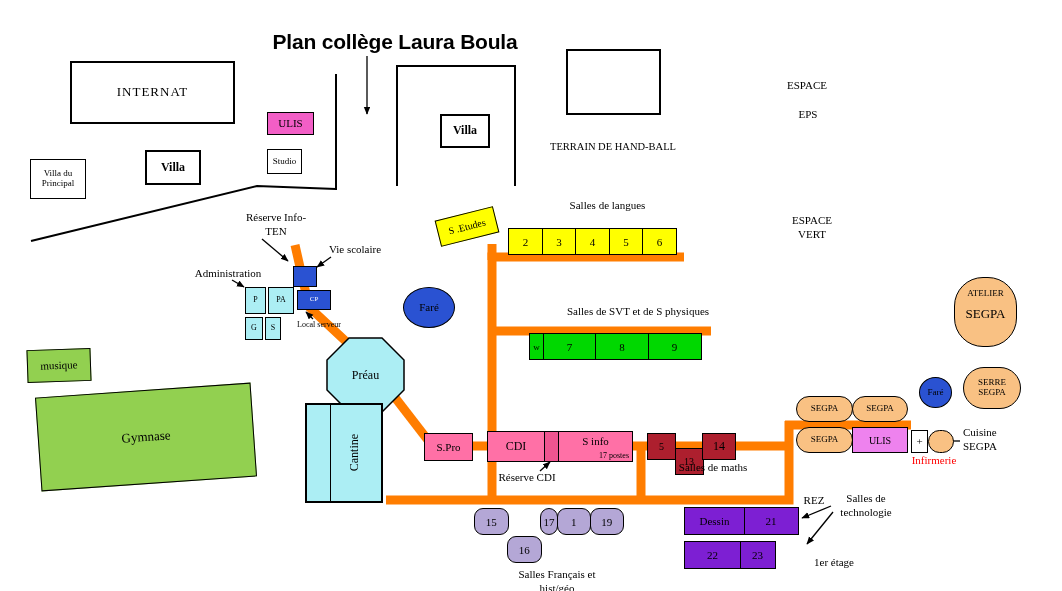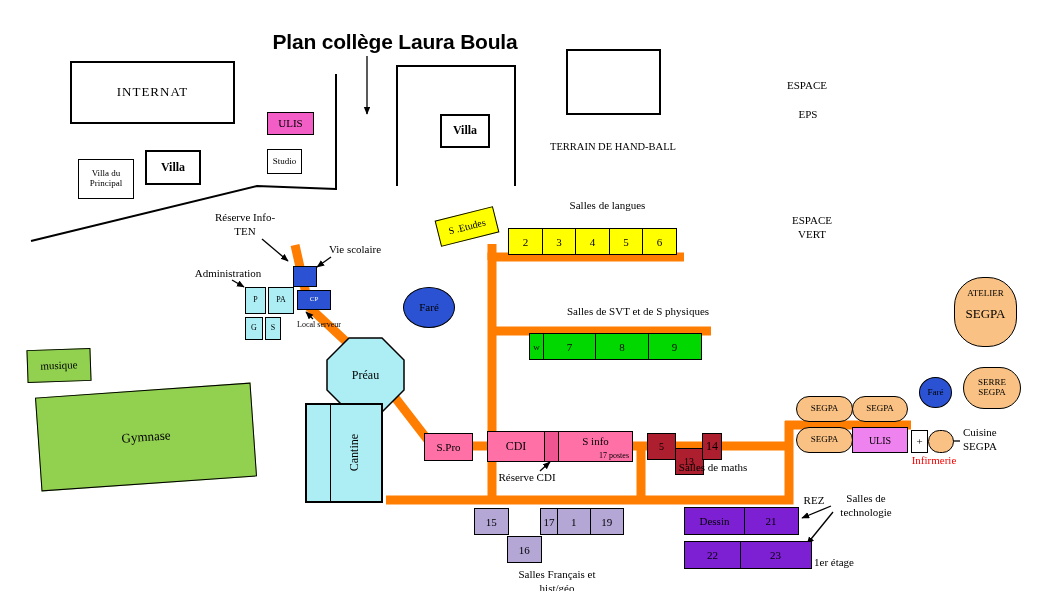--- a/index.html
+++ b/index.html
@@ -23,21 +23,21 @@
   .yellow{background:var(--c-yellow,#ffff00);}
   .roomgreen{background:var(--c-room_green,#00d800);}
   .fieldgreen{background:var(--c-field_green,#92d050);}
   .cyan{background:var(--c-cyan,#aceef4);}
   .blue{background:var(--c-blue,#2a52d2);}
   .pink{background:var(--c-pink,#ff70a6);}
   .pinkdark{background:var(--c-pink_dark,#ef5590);}
   .magenta{background:var(--c-magenta,#f25ec6);}
   .orchid{background:var(--c-orchid,#ee82ee);}
   .maroon{background:var(--c-maroon,#ad1f2e);}
-  .lav{background:var(--c-lavender,#b4a7d6);}
+  .lav{background:var(--c-lavender,#b4a7d6);border-radius:9px;}
   .vio{background:var(--c-violet,#7d1fd3);}
   .peach{background:var(--c-peach,#f9c183);border-radius:29px;}
   .red{color:var(--c-alert_red,#ff0000);}
   .g-orange{stroke:var(--c-path,#ff7d00);}
 </style>
 </head>
 <body>
 
 <div class="map">
 
@@ -73,33 +73,33 @@
       <line x1="540" y1="471" x2="550" y2="462" marker-end="url(#ah)"></line>
       <line x1="831" y1="506" x2="802" y2="518" marker-end="url(#ah)"></line>
       <line x1="833" y1="512" x2="807" y2="544" marker-end="url(#ah)"></line>
       <line x1="960" y1="441" x2="952" y2="441"></line>
     </g>
   </svg>
 
   <div class="title" style="left:250px; top:30px; width:290px;">Plan collège Laura Boula</div>
 
   <div class="bx b2" style="left:70px; top:61px; width:165px; height:63px; font-size:13px; letter-spacing:1px;">INTERNAT</div>
-  <div class="bx b1" style="left:30px; top:159px; width:56px; height:40px; font-size:9px;margin-left:48px;">Villa du Principal</div>
+  <div class="bx b1" style="left:30px; top:159px; width:56px; height:40px; font-size:9px;">Villa du Principal</div>
   <div class="bx b2" style="left:145px; top:150px; width:56px; height:35px; font-size:12px; font-weight:bold;">Villa</div>
   <div class="bx magenta" style="left:267px; top:112px; width:47px; height:23px; font-size:11px;">ULIS</div>
   <div class="bx b1" style="left:267px; top:149px; width:35px; height:25px; font-size:9px;">Studio</div>
   <div class="bx b2" style="left:440px; top:114px; width:50px; height:34px; font-size:12px; font-weight:bold;">Villa</div>
 
   <div class="bx b2" style="left:566px; top:49px; width:95px; height:66px;"></div>
   <div class="lbl" style="left:543px; top:140px; width:140px; font-size:10.5px;">TERRAIN DE HAND-BALL</div>
   <div class="lbl" style="left:776px; top:79px; width:62px;">ESPACE</div>
   <div class="lbl" style="left:791px; top:108px; width:34px;">EPS</div>
   <div class="lbl" style="left:779px; top:214px; width:66px;">ESPACE VERT</div>
 
-  <div class="lbl" style="left:214px; top:211px; width:62px;">Réserve Info-TEN</div>
+  <div class="lbl" style="left:245px; top:211px; width:62px;">Réserve Info-TEN</div>
   <div class="lbl" style="left:314px; top:243px; width:82px;">Vie scolaire</div>
   <div class="lbl" style="left:182px; top:267px; width:92px;">Administration</div>
   <div class="bx cyan" style="left:245px; top:287px; width:21px; height:27px; font-size:8px;">P</div>
   <div class="bx cyan" style="left:268px; top:287px; width:26px; height:27px; font-size:8px;">PA</div>
   <div class="bx cyan" style="left:245px; top:317px; width:18px; height:23px; font-size:8px;">G</div>
   <div class="bx cyan" style="left:265px; top:317px; width:16px; height:23px; font-size:8px;">S</div>
   <div class="bx blue" style="left:293px; top:266px; width:24px; height:21px;"></div>
   <div class="bx blue" style="left:297px; top:290px; width:34px; height:20px; font-size:7px; color:#fff;">CP</div>
   <div class="lbl" style="left:297px; top:320px; width:44px; font-size:8px;">Local serveur</div>
 
@@ -137,21 +137,21 @@
     <div class="c pink" style="width:75px; align-items:flex-start;">
       <span style="margin-top:3px;">S info</span>
       <span style="position:absolute; right:3px; bottom:1px; font-size:8px;">17 postes</span>
     </div>
   </div>
   <div class="lbl" style="left:491px; top:471px; width:72px;">Réserve CDI</div>
 
   <div class="rrow" style="left:647px; top:433px; height:27px;">
     <div class="c maroon" style="width:29px; font-size:10px;">5</div>
     <div class="c maroon" style="width:29px; font-size:10px;margin-top:15px;">13</div>
-    <div class="c maroon" style="width:20px; font-size:12px;">14</div>
+    <div class="c maroon" style="width:34px; font-size:12px;">14</div>
   </div>
   <div class="lbl" style="left:667px; top:461px; width:92px;">Salles de maths</div>
 
   <div class="bx fieldgreen" style="left:27px; top:349px; width:64px; height:33px; font-size:11px; transform:rotate(-2deg);">musique</div>
   <div class="bx fieldgreen" style="left:38px; top:390px; width:216px; height:94px; font-size:13px; transform:rotate(-4deg);">Gymnase</div>
 
   <div class="bx peach" style="left:796px; top:396px; width:57px; height:26px; font-size:9px;">SEGPA</div>
   <div class="bx peach" style="left:852px; top:396px; width:56px; height:26px; font-size:9px;">SEGPA</div>
   <div class="bx peach" style="left:796px; top:427px; width:57px; height:26px; font-size:9px;">SEGPA</div>
   <div class="bx orchid" style="left:852px; top:427px; width:56px; height:26px; font-size:10px;">ULIS</div>
@@ -174,19 +174,19 @@
     <div class="c lav" style="width:34.5px;">19</div>
   </div>
   <div class="lbl" style="left:506px; top:536px; width:102px;margin-top:32px;">Salles Français et hist/géo</div>
 
   <div class="rrow" style="left:684px; top:507px; height:28px;">
     <div class="c vio" style="width:61px;">Dessin</div>
     <div class="c vio" style="width:55px;">21</div>
   </div>
   <div class="rrow" style="left:684px; top:541px; height:28px;">
     <div class="c vio" style="width:57px;">22</div>
-    <div class="c vio" style="width:72px;">23</div>
+    <div class="c vio" style="width:36px;">23</div>
   </div>
   <div class="lbl" style="left:798px; top:494px; width:32px;">REZ</div>
   <div class="lbl" style="left:829px; top:492px; width:74px;">Salles de technologie</div>
   <div class="lbl" style="left:803px; top:556px; width:62px;">1er étage</div>
 
 </div>
 
 </body></html>

